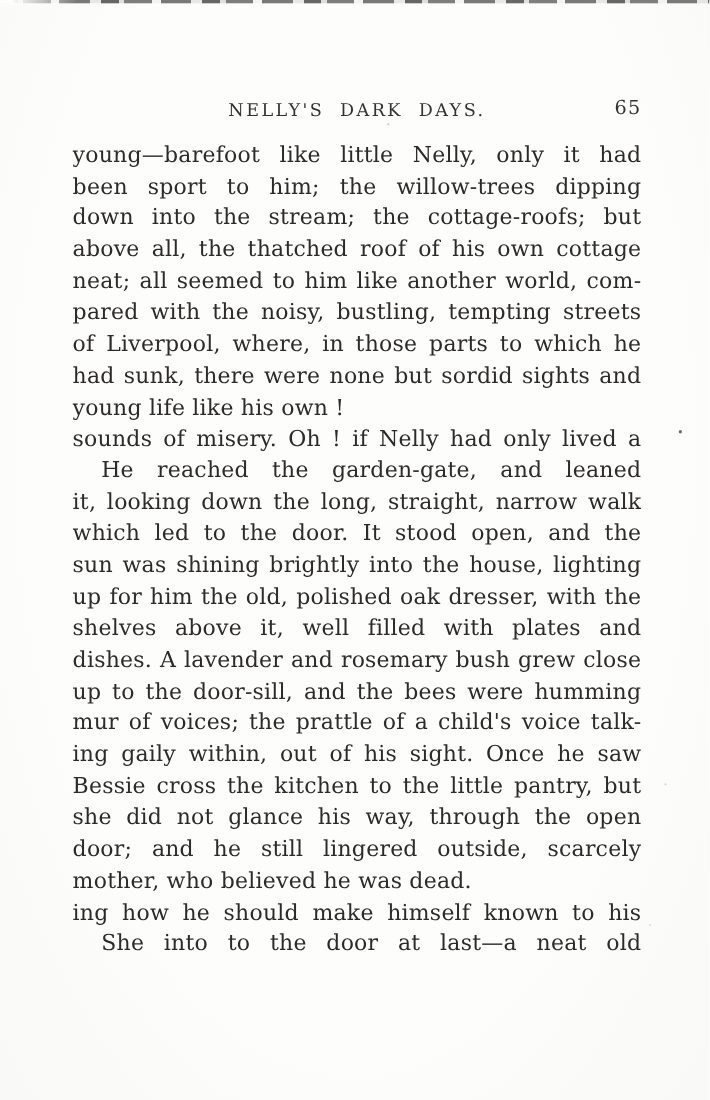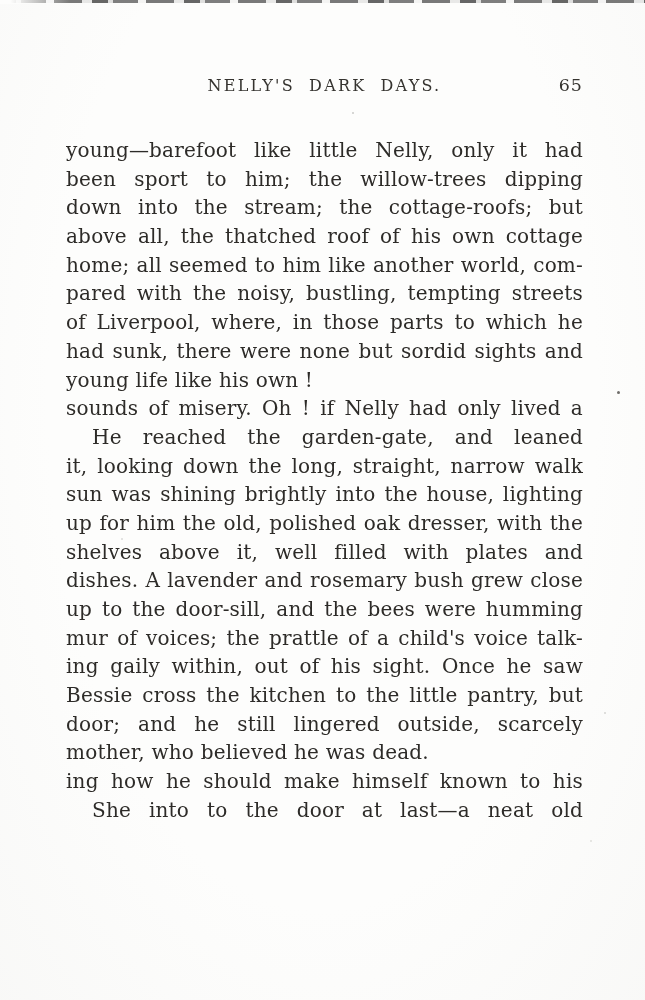--- a/index.html
+++ b/index.html
@@ -41,21 +41,21 @@
     width: 70px; height: 4px;
     background: linear-gradient(90deg, #fdfdfc 15%, rgba(253,253,252,0) 100%);
   }
   .speck {
     position: absolute;
     border-radius: 50%;
     background: #9a9a96;
   }
   #header {
     position: absolute;
-    top: 76px;
+    top: 90px;
     left: 66px;
     width: 517px;
     height: 22px;
   }
   #running-title {
     position: absolute;
     left: 0; right: 0;
     text-align: center;
     font-size: 16px;
     letter-spacing: 2.2px;
@@ -66,21 +66,21 @@
   #page-number {
     position: absolute;
     right: 0;
     top: -1px;
     font-size: 17.5px;
     letter-spacing: 1px;
     color: #35332f;
   }
   #text-column {
     position: absolute;
-    top: 136px;
+    top: 126px;
     left: 66px;
     width: 517px;
     color: #2d2b28;
   }
   .line {
     font-size: 20px;
     line-height: 28.7px;
     height: 28.7px;
     letter-spacing: 0.2px;
     text-align: justify;
@@ -111,34 +111,36 @@
   <div id="header">
     <div id="running-title">NELLY'S DARK DAYS.</div>
     <div id="page-number">65</div>
   </div>
 
   <div id="text-column">
       <div class="line">young—barefoot like little Nelly, only it had</div>
       <div class="line">been sport to him; the willow-trees dipping</div>
       <div class="line">down into the stream; the cottage-roofs; but</div>
       <div class="line">above all, the thatched roof of his own cottage</div>
-      <div class="line">home; all seemed to him like another world, com-</div>
+      <div class="line">neat; all seemed to him like another world, com-</div>
       <div class="line">pared with the noisy, bustling, tempting streets</div>
       <div class="line">of Liverpool, where, in those parts to which he</div>
       <div class="line">had sunk, there were none but sordid sights and</div>
       <div class="line no-justify">young life like his own !</div>
       <div class="line">sounds of misery.  Oh ! if Nelly had only lived a</div>
       <div class="line indent">He reached the garden-gate, and leaned against</div>
       <div class="line">it, looking down the long, straight, narrow walk</div>
+      <div class="line">which led to the door.  It stood open, and the</div>
       <div class="line">sun was shining brightly into the house, lighting</div>
       <div class="line">up for him the old, polished oak dresser, with the</div>
       <div class="line">shelves above it, well filled with plates and</div>
       <div class="line">dishes.  A lavender and rosemary bush grew close</div>
       <div class="line">up to the door-sill, and the bees were humming</div>
       <div class="line">mur of voices; the prattle of a child's voice talk-</div>
       <div class="line">ing gaily within, out of his sight.  Once he saw</div>
       <div class="line">Bessie cross the kitchen to the little pantry, but</div>
+      <div class="line">she did not glance his way, through the open</div>
       <div class="line">door; and he still lingered outside, scarcely know-</div>
       <div class="line no-justify">mother, who believed he was dead.</div>
       <div class="line">ing how he should make himself known to his</div>
       <div class="line indent">She into to the door at last—a neat old</div>
     </div>
 </div>
 
 </body></html>

